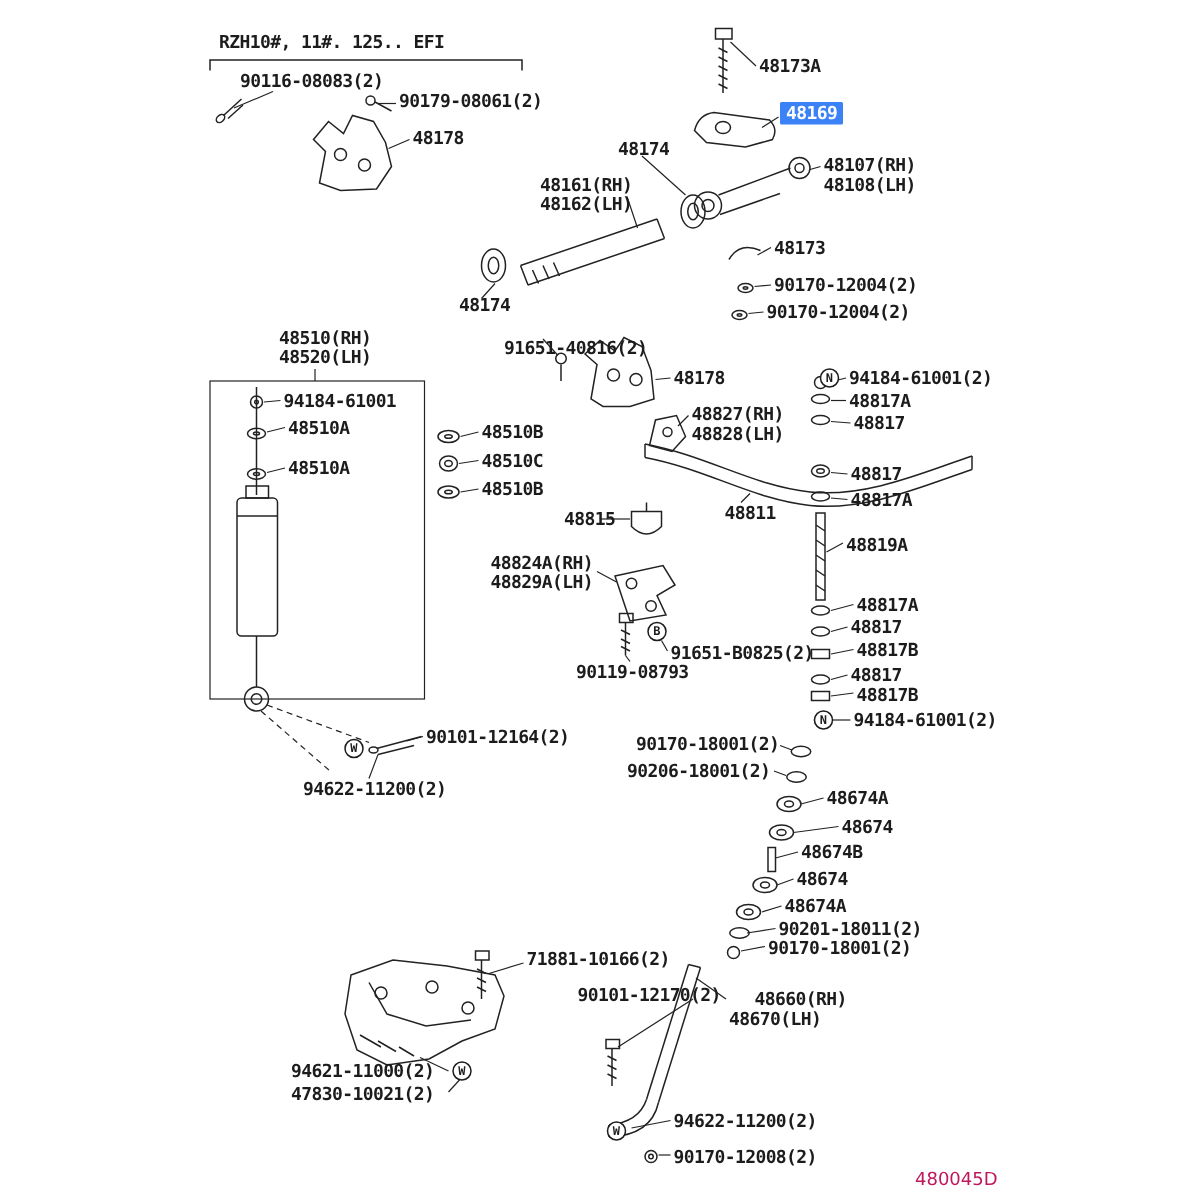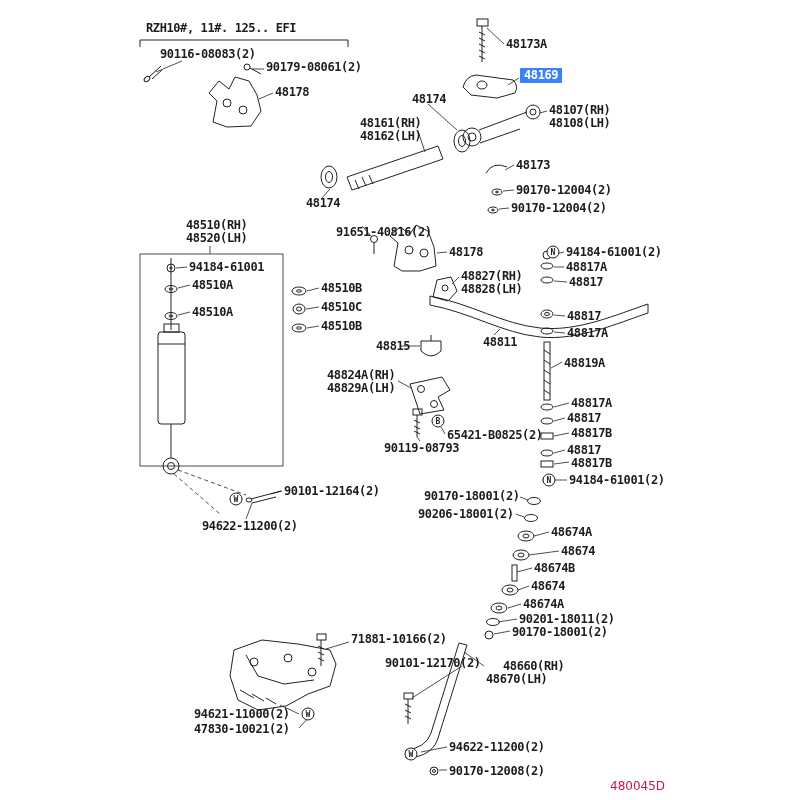--- a/index.html
+++ b/index.html
@@ -284,21 +284,21 @@
       <span class="label" style="left: 567px; top: 310px;">48817</span>
       <span class="label" style="left: 567px; top: 327px;">48817A</span>
       <span class="label" style="left: 376px; top: 340px;">48815</span>
       <span class="label" style="left: 483px; top: 336px;">48811</span>
       <span class="label" style="left: 564px; top: 357px;">48819A</span>
       <span class="label" style="left: 327px; top: 369px;">48824A(RH)</span>
       <span class="label" style="left: 327px; top: 382px;">48829A(LH)</span>
       <span class="label" style="left: 571px; top: 397px;">48817A</span>
       <span class="label" style="left: 567px; top: 412px;">48817</span>
       <span class="label" style="left: 571px; top: 427px;">48817B</span>
-      <span class="label" style="left: 447px; top: 429px;">65421-B0825(2)</span>
+      <span class="label" style="left: 447px; top: 429px;">91651-B0825(2)</span>
       <span class="label" style="left: 384px; top: 442px;">90119-08793</span>
       <span class="label" style="left: 567px; top: 444px;">48817</span>
       <span class="label" style="left: 571px; top: 457px;">48817B</span>
       <span class="label" style="left: 569px; top: 474px;">94184-61001(2)</span>
       <span class="label" style="left: 284px; top: 485px;">90101-12164(2)</span>
       <span class="label" style="left: 202px; top: 520px;">94622-11200(2)</span>
       <span class="label" style="left: 424px; top: 490px;">90170-18001(2)</span>
       <span class="label" style="left: 418px; top: 508px;">90206-18001(2)</span>
       <span class="label" style="left: 551px; top: 526px;">48674A</span>
       <span class="label" style="left: 561px; top: 545px;">48674</span>

